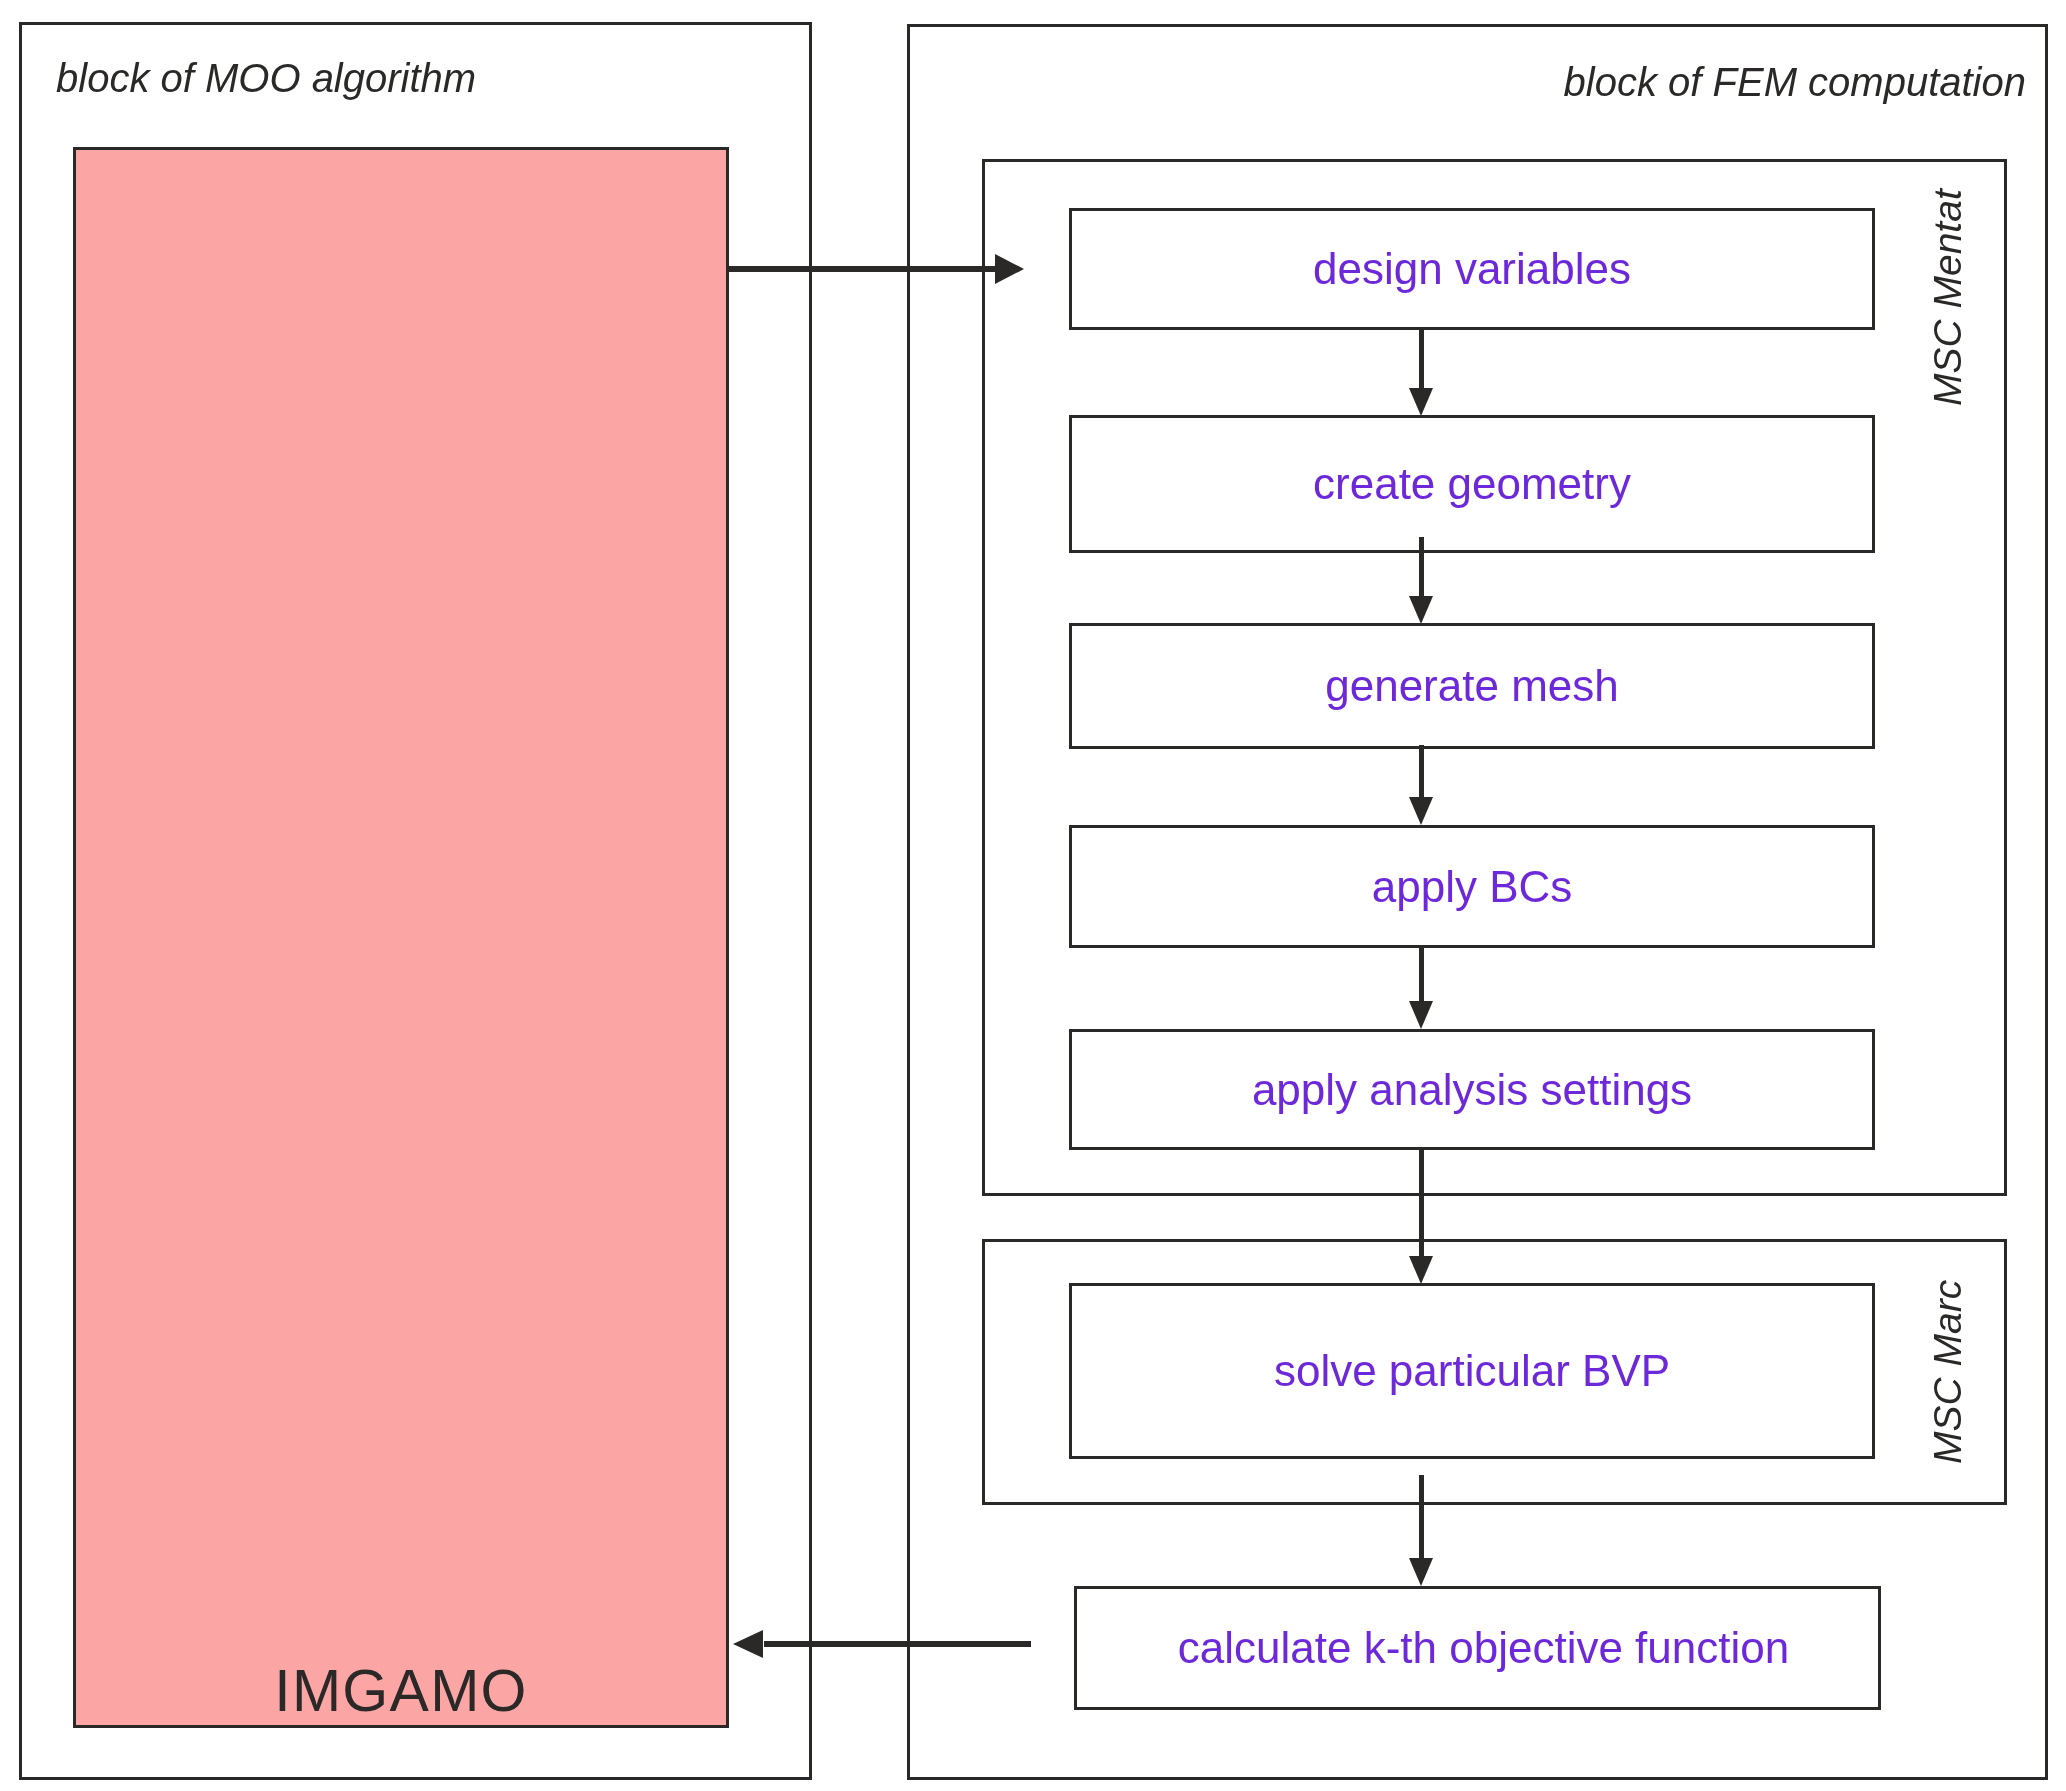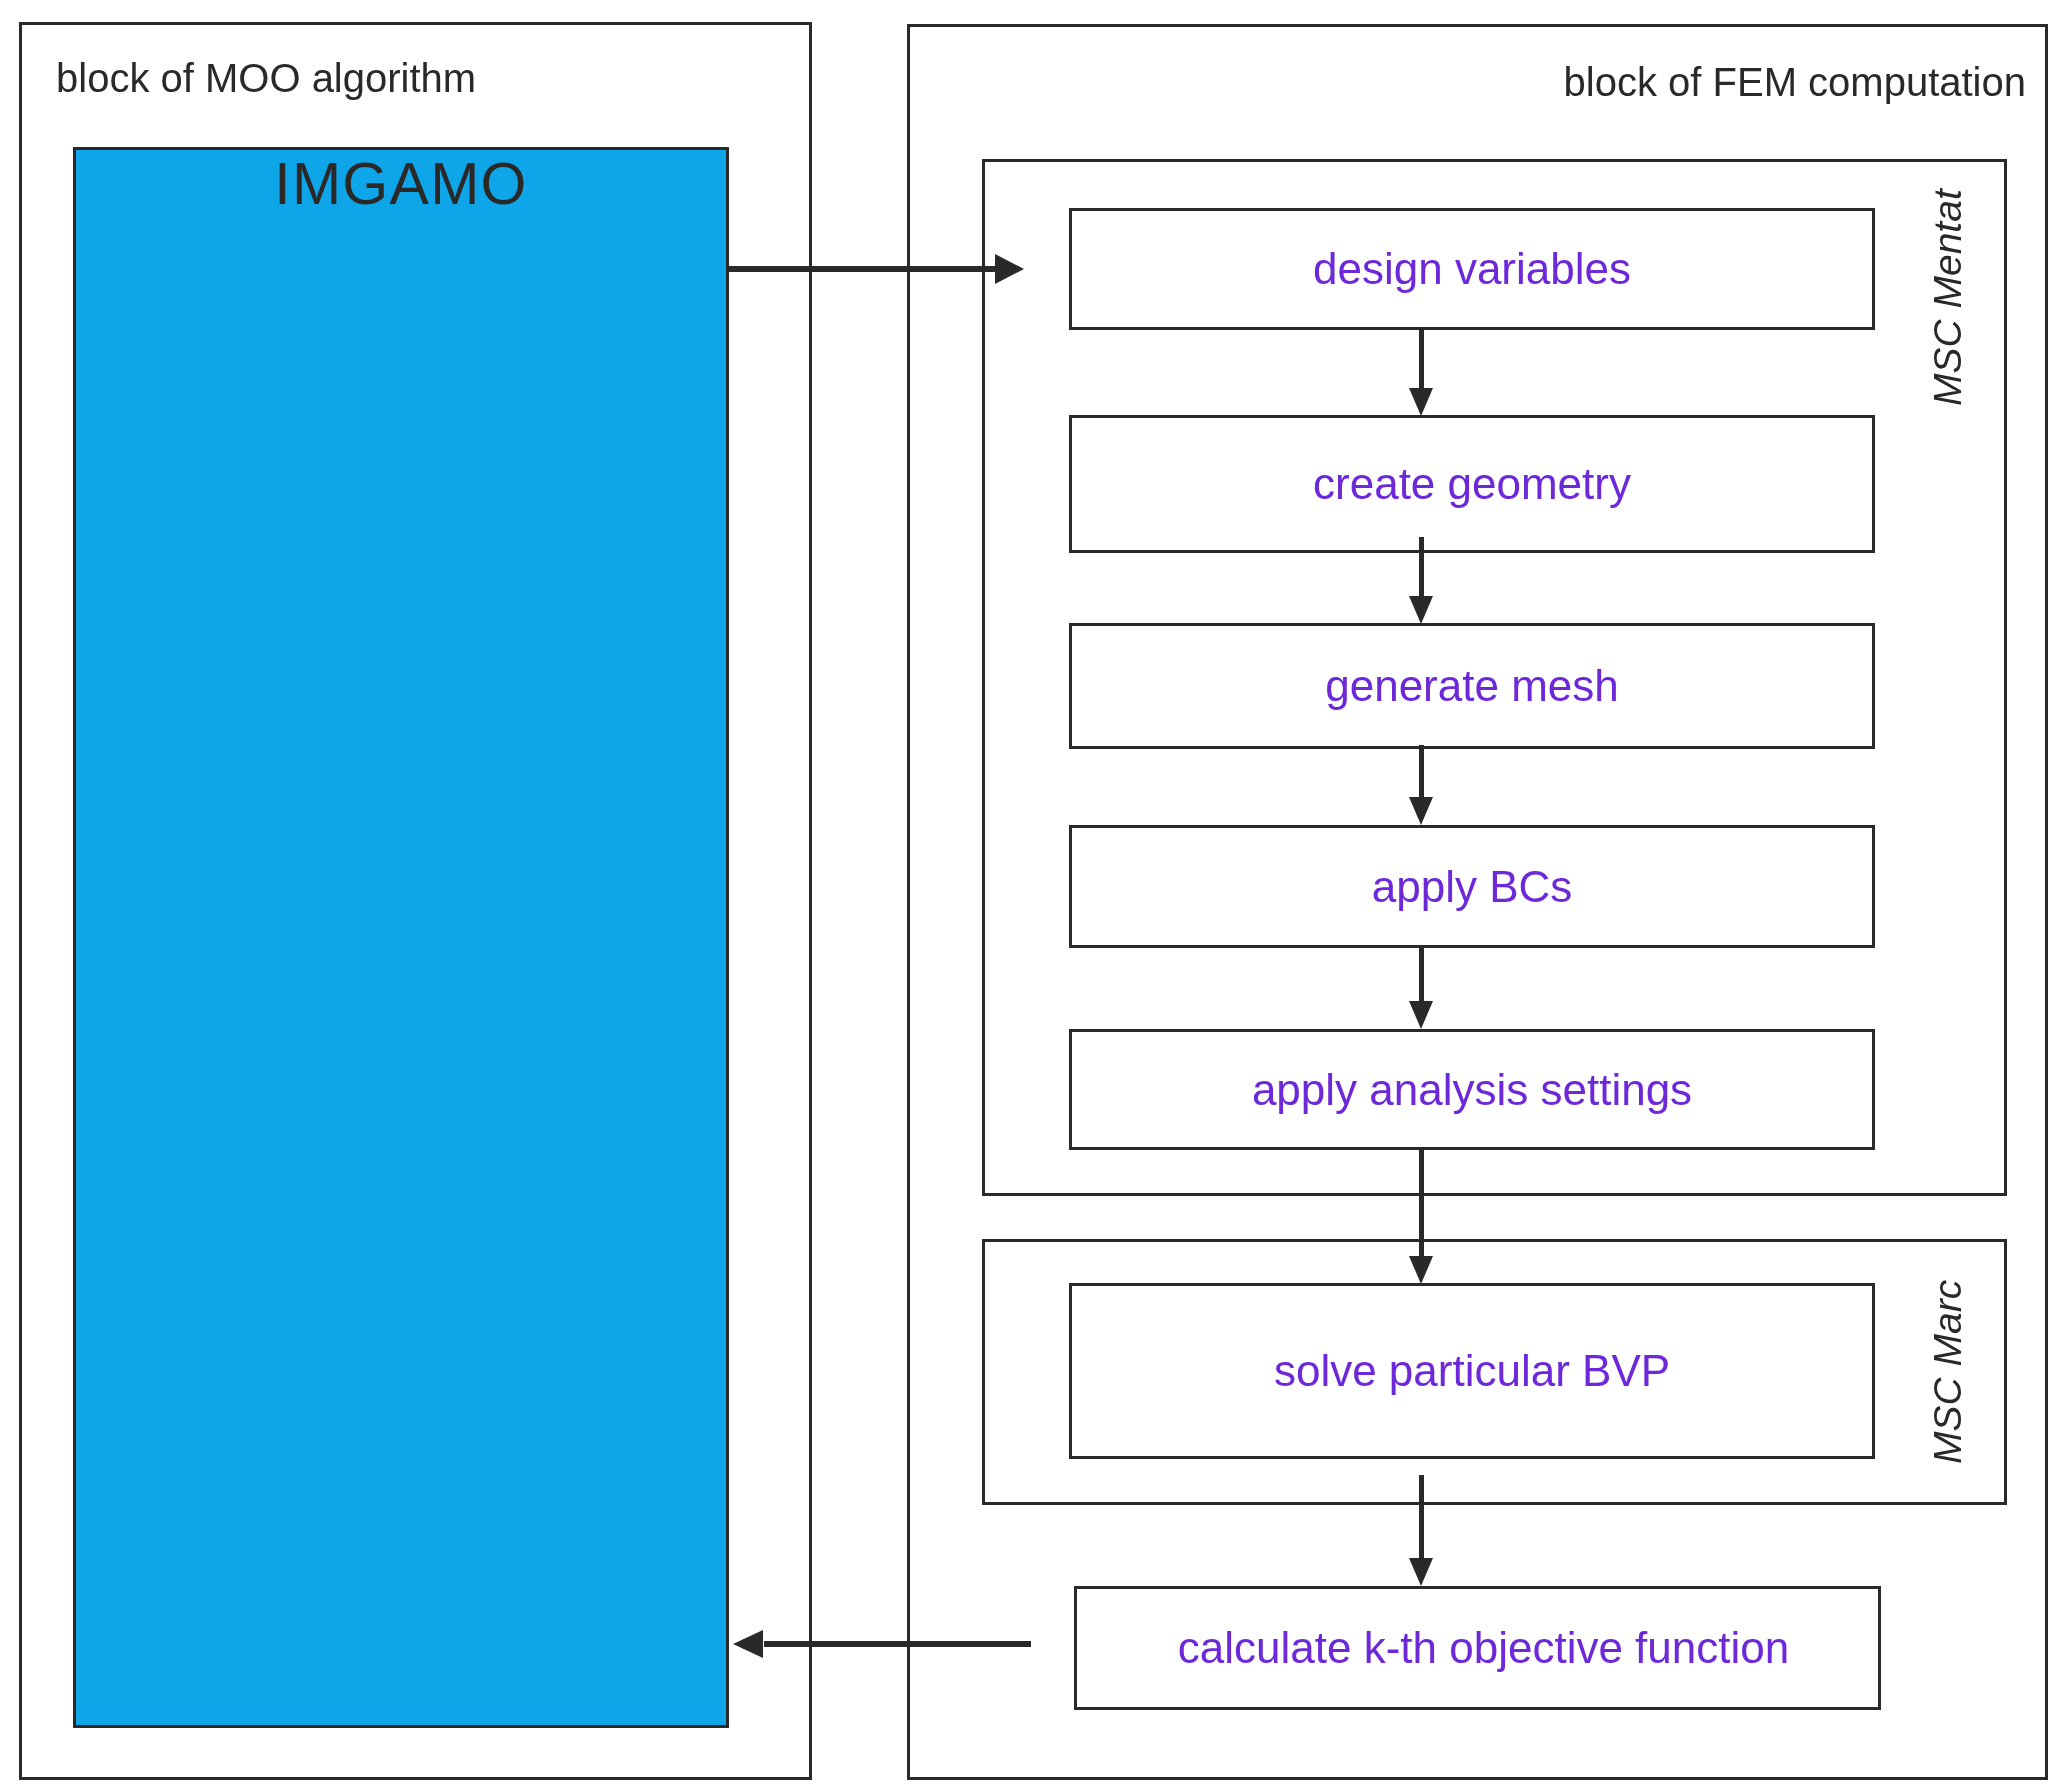--- a/index.html
+++ b/index.html
@@ -19,42 +19,43 @@
 
   
   .outer-block {
     position: absolute;
     border: 3.8px solid #2b2928;
     background: #ffffff;
     box-sizing: border-box;
   }
   .block-title {
     position: absolute;
+    font-style: italic;
     font-size: 40px;
     line-height: 1.1;
     white-space: nowrap;
     color: #2b2928;
   }
 
   
   .container {
     position: absolute;
     border: 3.2px solid #2b2928;
     background: #ffffff;
     box-sizing: border-box;
   }
 
   
   .imgamo-box {
     position: absolute;
     border: 3.2px solid #2b2928;
-    background: #0ea5e9;
+    background: #fca5a5;
     box-sizing: border-box;
     display: flex;
-    align-items: flex-start;
+    align-items: flex-end;
     justify-content: center;
   }
   .imgamo-box .label {
     font-size: 59px;
     letter-spacing: 1.3px;
     color: #2b2928;
   }
 
   
   .step-box {

